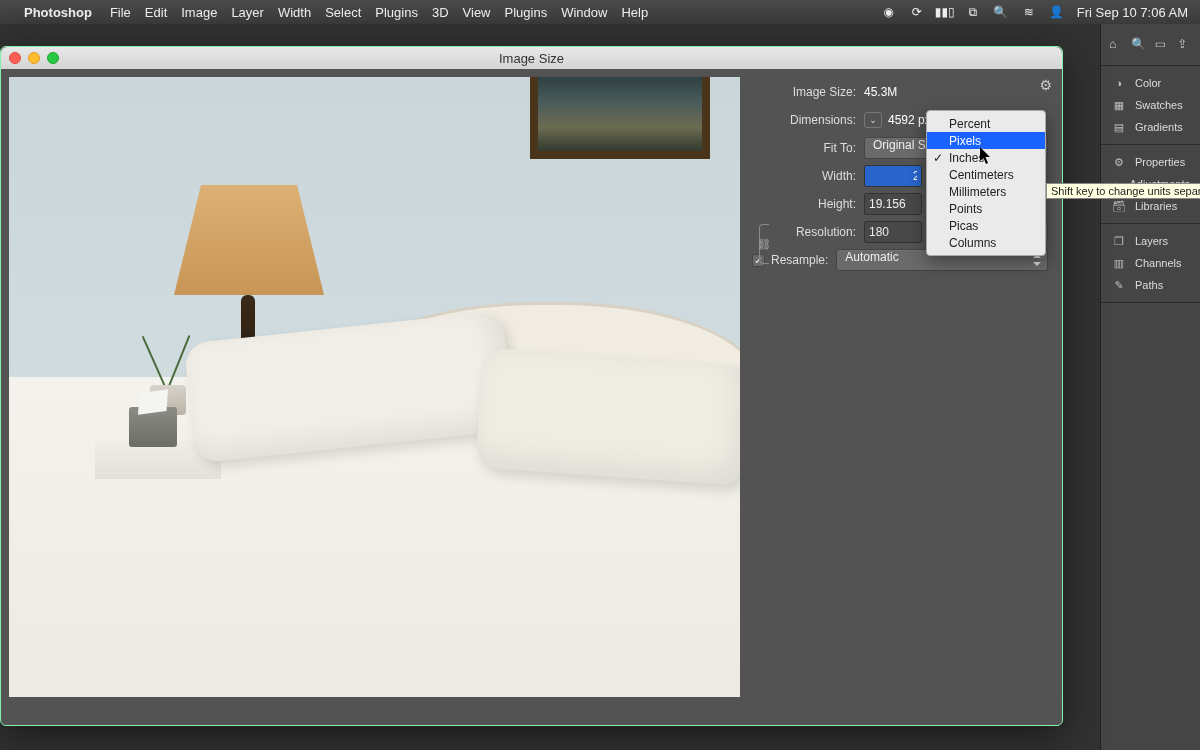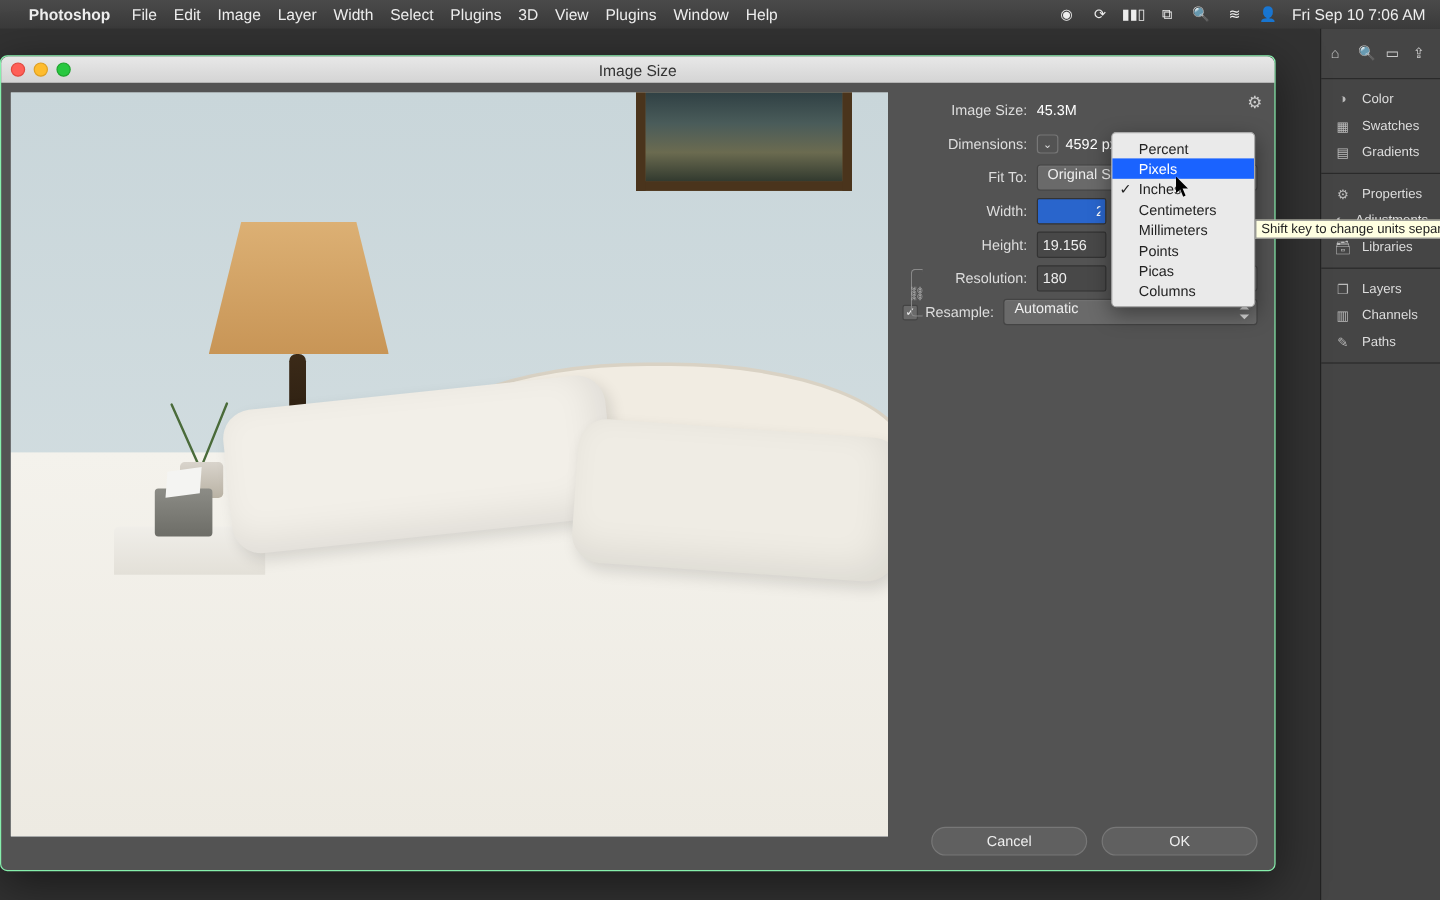--- a/index.html
+++ b/index.html
@@ -248,28 +248,20 @@
         <input class="numfield" value="180" style="">
         <div class="select" style="margin-left:6px;min-width:120px"></div>
       </div>
 
       <div class="row">
         <span class="chk">✓</span>
         <span style="margin-right:8px">Resample:</span>
         <div class="select" style="flex:1"><span>Automatic</span></div>
       </div>
 
-      <div class="dlg-buttons">
-        <div class="pillbtn">
-            <span>Cancel</span>
-          </div>
-        <div class="pillbtn">
-            <span>OK</span>
-          </div>
-      </div>
     </div>
   </div>
 </div>
 
 <div class="popup">
   <div class="opt"><span>Percent</span></div>
   <div class="opt hl"><span>Pixels</span></div>
   <div class="opt"><span class="chk-mark">✓</span><span>Inches</span></div>
   <div class="opt"><span>Centimeters</span></div>
   <div class="opt"><span>Millimeters</span></div>

